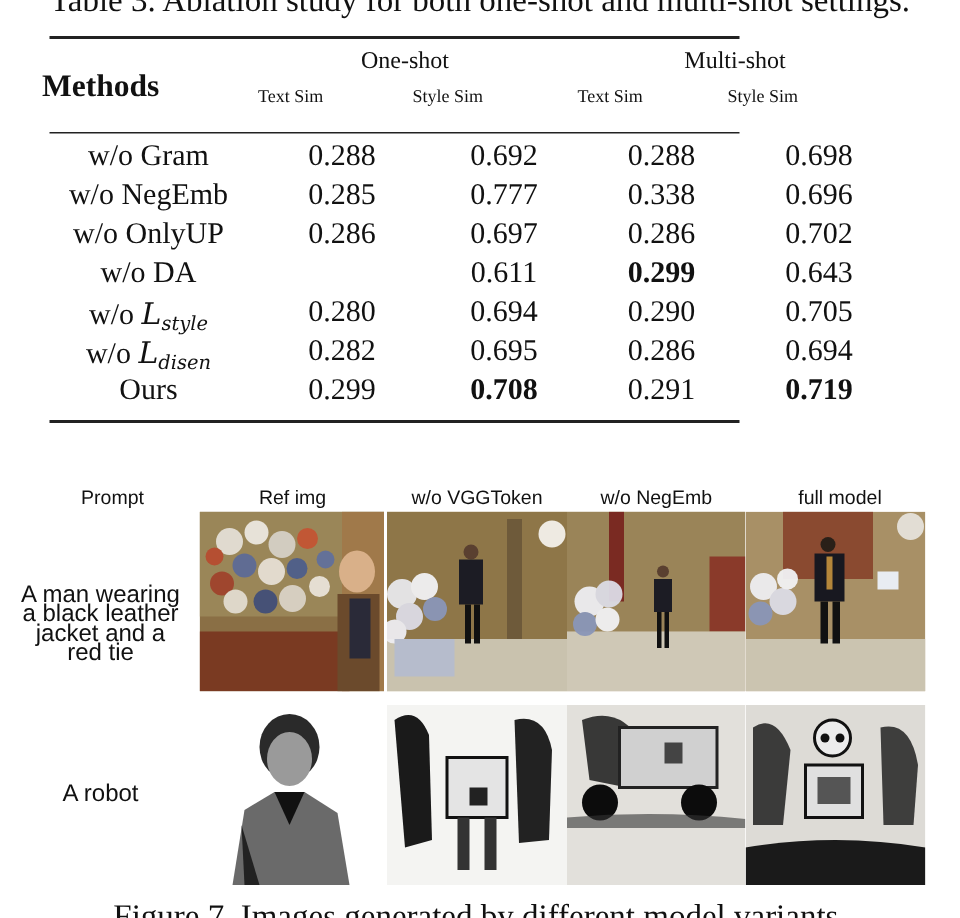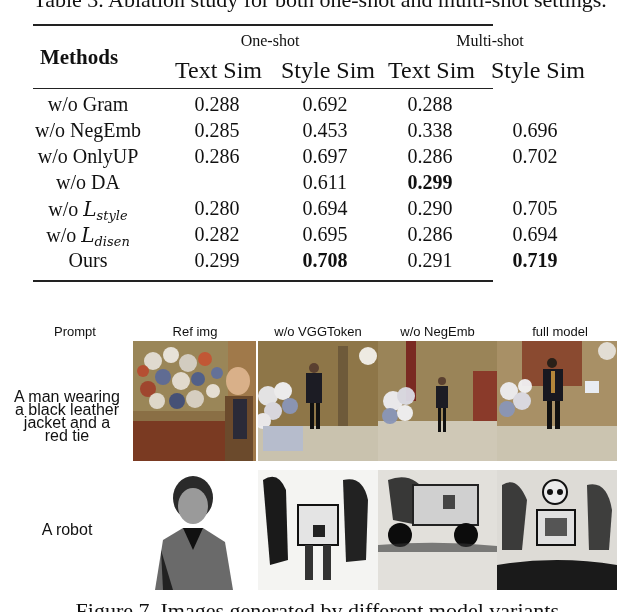--- a/index.html
+++ b/index.html
@@ -1,23 +1,23 @@
 <!DOCTYPE html>
 <html><head>
 <meta charset="utf-8">
 <style>
   html, body { margin:0; padding:0; }
   body { width:640px; height:612px; overflow:hidden; background:#ffffff; position:relative; font-family:"Liberation Serif", serif; color:#111; }
   .caption-top { position:absolute; left:0; top:-13px; width:640px; text-align:center; font-size:22px; white-space:nowrap; }
   .rule { position:absolute; left:33px; width:460px; background:#222; }
-  .hdr-methods { position:absolute; left:28px; top:45px; width:102px; text-align:center; font-weight:bold; font-size:21px; }
+  .hdr-methods { position:absolute; left:28px; top:45px; width:102px; font-weight:bold; font-size:21px; }
   .hdr-group { position:absolute; top:32px; font-size:16px; text-align:center; }
-  .hdr-sub { position:absolute; top:57px; font-size:24px; text-align:right; }
+  .hdr-sub { position:absolute; top:57px; font-size:12px; text-align:left; }
   .row { position:absolute; left:0; width:640px; height:26px; font-size:20px; }
-  .cell { position:absolute; top:0; text-align:center; white-space:nowrap; }
+  .cell { position:absolute; top:0; text-align:center; white-space:nowrap;margin-left:11px; }
   .c0 { left:28px; width:120px; }
   .c1 { left:172px; width:90px; }
   .c2 { left:275px; width:100px; }
   .c3 { left:385px; width:90px; }
   .c4 { left:485px; width:100px; }
   .bold { font-weight:bold; }
   .math { font-family:"DejaVu Serif", serif; font-style:italic; }
   .math sub { font-size:13px; font-style:italic; vertical-align:-4px; }
 
   .fig-label { position:absolute; font-family:"Liberation Sans", sans-serif; font-size:13px; text-align:center; color:#111; }
@@ -41,39 +41,41 @@
 <div class="hdr-sub c1">Text Sim</div>
 <div class="hdr-sub c2">Style Sim</div>
 <div class="hdr-sub c3">Text Sim</div>
 <div class="hdr-sub c4">Style Sim</div>
 
 <div class="row" style="top:93px;">
   <div class="cell c0">w/o Gram</div>
   <div class="cell c1">0.288</div>
   <div class="cell c2">0.692</div>
   <div class="cell c3">0.288</div>
+  <div class="cell c4">0.698</div>
 </div>
 <div class="row" style="top:119px;">
   <div class="cell c0">w/o NegEmb</div>
   <div class="cell c1">0.285</div>
-  <div class="cell c2">0.453</div>
+  <div class="cell c2">0.777</div>
   <div class="cell c3">0.338</div>
   <div class="cell c4">0.696</div>
 </div>
 <div class="row" style="top:145px;">
   <div class="cell c0">w/o OnlyUP</div>
   <div class="cell c1">0.286</div>
   <div class="cell c2">0.697</div>
   <div class="cell c3">0.286</div>
   <div class="cell c4">0.702</div>
 </div>
 <div class="row" style="top:171px;">
   <div class="cell c0">w/o DA</div>
   <div class="cell c2">0.611</div>
   <div class="cell c3 bold">0.299</div>
+  <div class="cell c4">0.643</div>
 </div>
 <div class="row" style="top:197px;">
   <div class="cell c0">
     <span>w/o </span><span class="math"><span>L</span><sub>style</sub></span>
   </div>
   <div class="cell c1">0.280</div>
   <div class="cell c2">0.694</div>
   <div class="cell c3">0.290</div>
   <div class="cell c4">0.705</div>
 </div>

